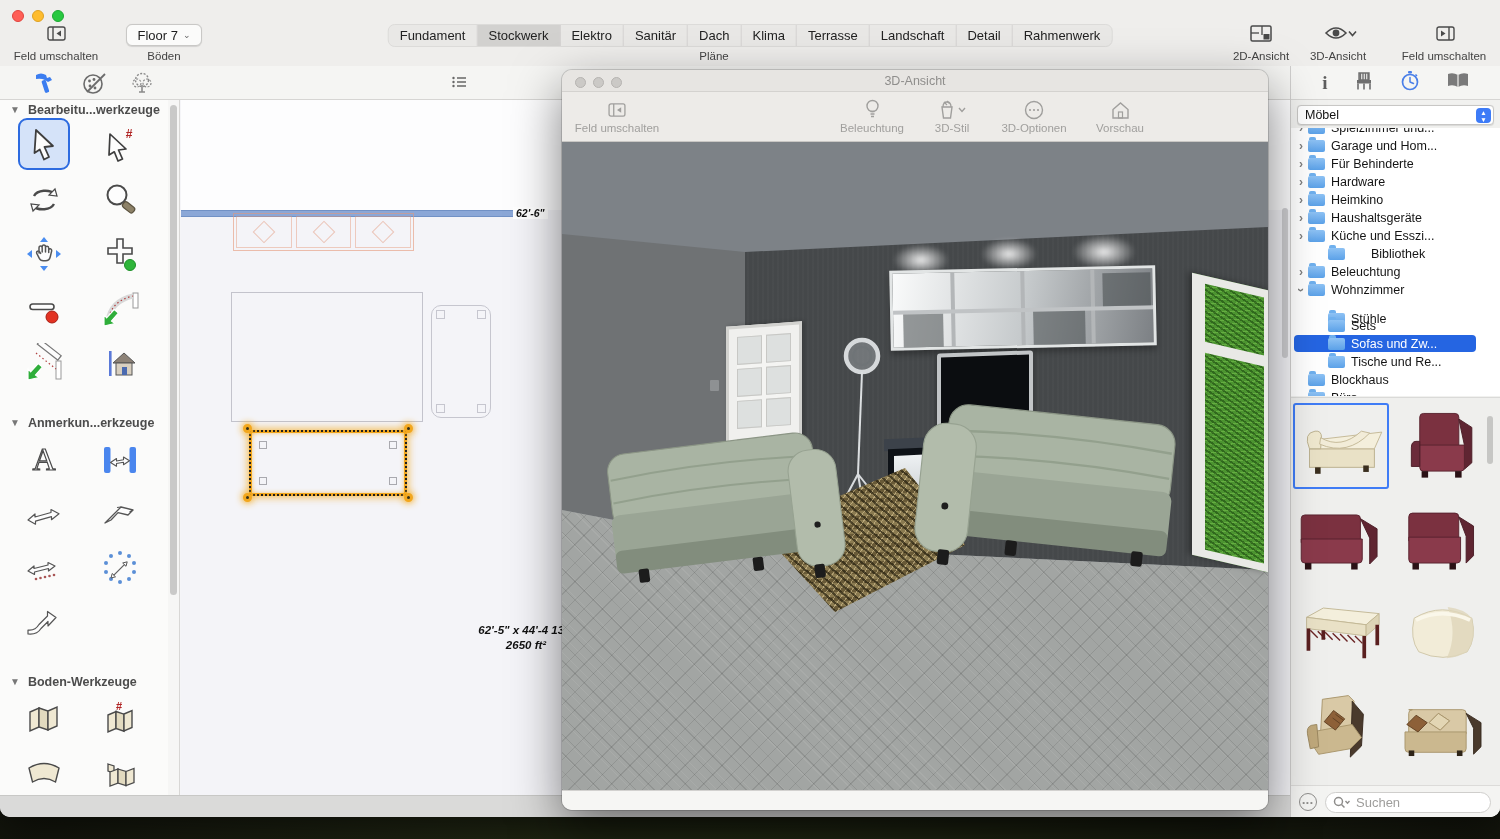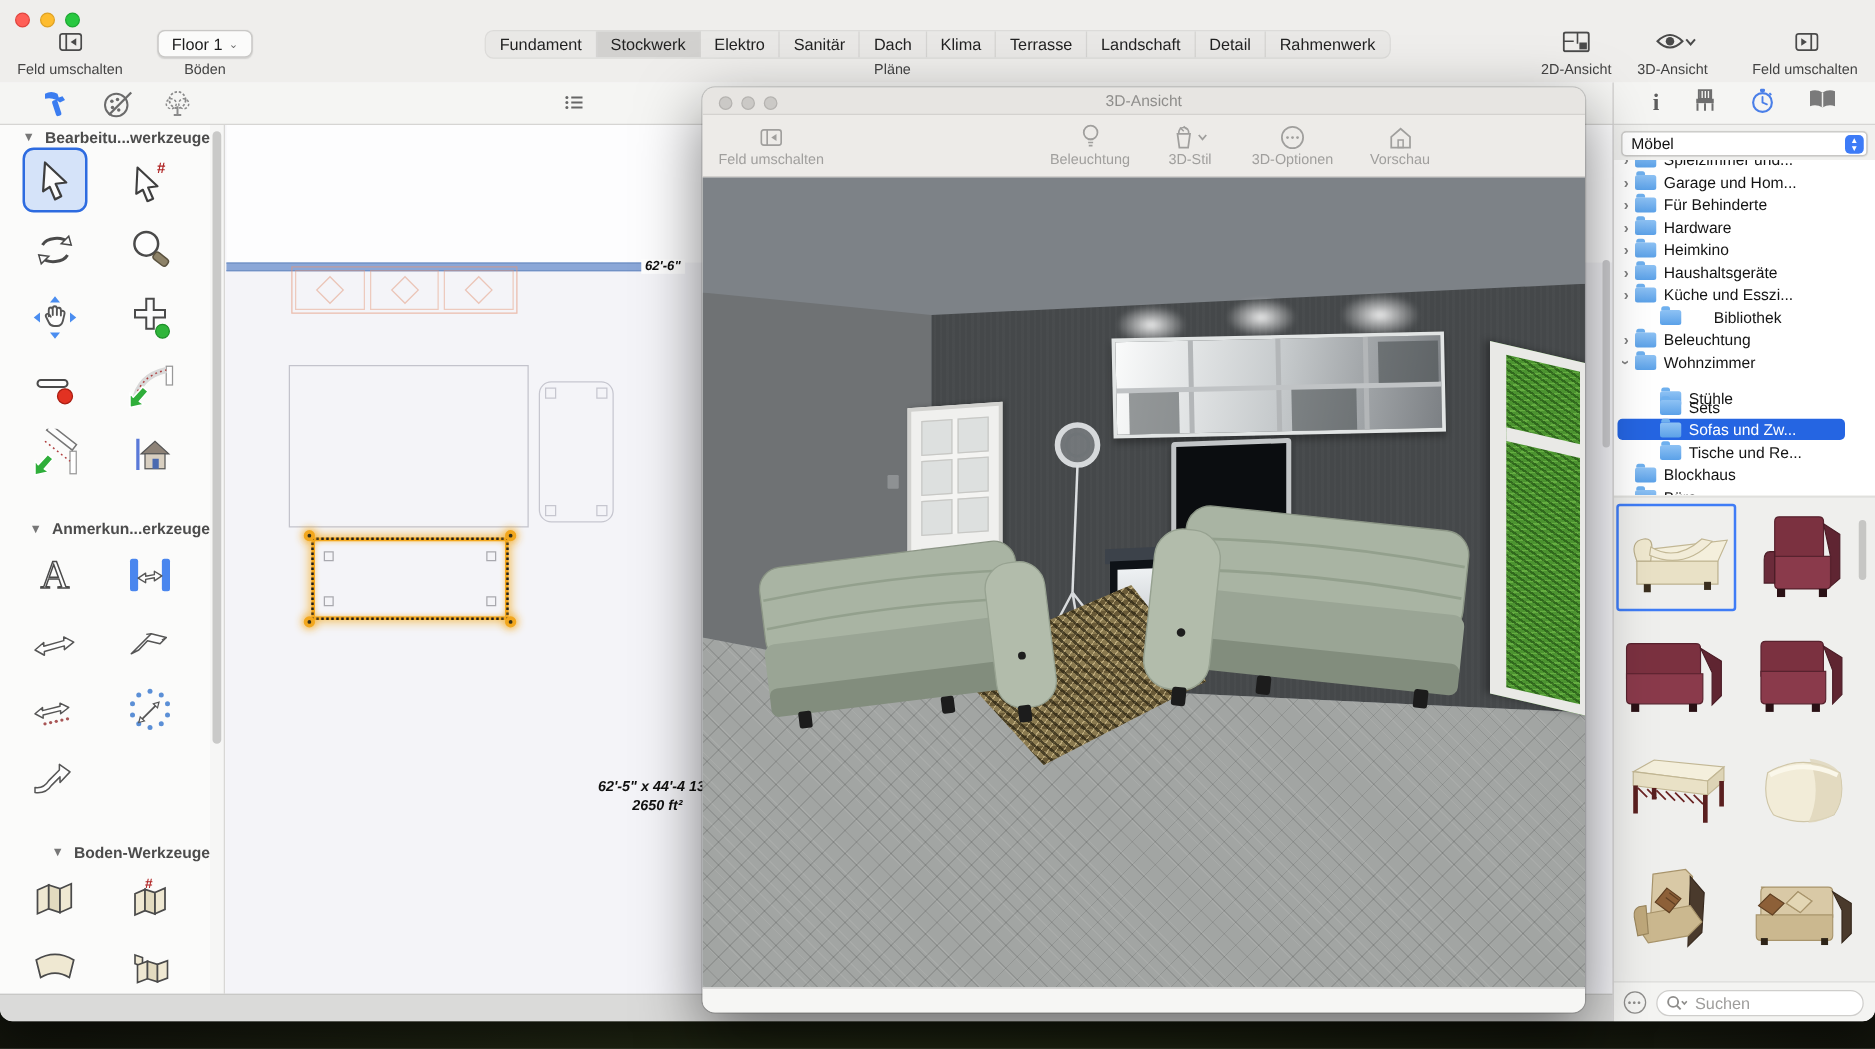--- a/index.html
+++ b/index.html
@@ -51,21 +51,21 @@
   .chk-label { position:absolute; left:495px; top:75px; font-size:13px; color:#1b1b1b; white-space:nowrap; }
 
   .vline-panel { position:absolute; left:1290px; top:66px; width:1px; height:751px; background:#cfcecd; z-index:5; }
 
   
   #tool-sidebar { position:absolute; left:0; top:100px; width:168px; height:695px; background:#fbfbfa; overflow:hidden; }
   .sb-scroll { position:absolute; left:168px; top:100px; width:12px; height:695px; background:#f6f6f5;
     border-right:1px solid #d8d7d5; }
   .sb-thumb { position:absolute; left:2px; top:5px; width:7px; height:490px; background:#c9c9c8; border-radius:4px; }
 
-  .sect-head { position:absolute; left:0; width:168px; font-size:12.5px; font-weight:bold; color:#4c4c4c;text-align:right; }
+  .sect-head { position:absolute; left:0; width:168px; font-size:12.5px; font-weight:bold; color:#4c4c4c; }
   .sect-head .dis { display:inline-block; margin:0 8px 0 10px; font-size:10px; color:#777;
     transform:translateY(-1px); }
   .tool { position:absolute; width:52px; height:52px; border-radius:9px; display:flex;
     align-items:center; justify-content:center; }
   .tool.selected { background:#d5e3f9; border:2.5px solid #2d6be0; }
   .tcol1 { left:18px; } .tcol2 { left:94px; }
 
   
   #canvas2d { position:absolute; left:181px; top:100px; width:1109px; height:695px;
     background:#f4f4f8; overflow:hidden; }
@@ -245,21 +245,21 @@
       <div class="ico-btn" style="left:45px;top:24px;width:22px;height:18px;">
         <svg width="19" height="15" viewBox="0 0 19 15">
             <rect x="1" y="1" width="17" height="13" rx="2" fill="none" stroke="#4a4a4a" stroke-width="1.4"></rect>
             <line x1="6" y1="1" x2="6" y2="14" stroke="#4a4a4a" stroke-width="1.4"></line>
             <path d="M14 4.5 L9.5 7.5 L14 10.5 Z" fill="#4a4a4a"></path>
           </svg>
       </div>
       <div class="cap" style="left:6px;top:50px;width:100px;">Feld umschalten</div>
 
       <div class="popup">
-        <span>Floor 1</span>
+        <span>Floor 7</span>
         <span class="chev">⌄</span>
       </div>
       <div class="cap" style="left:126px;top:50px;width:76px;">Böden</div>
 
       <div class="tabs">
         <div class="tab">Fundament</div>
         <div class="tab active">Stockwerk</div>
         <div class="tab">Elektro</div>
         <div class="tab">Sanitär</div>
         <div class="tab">Dach</div>

